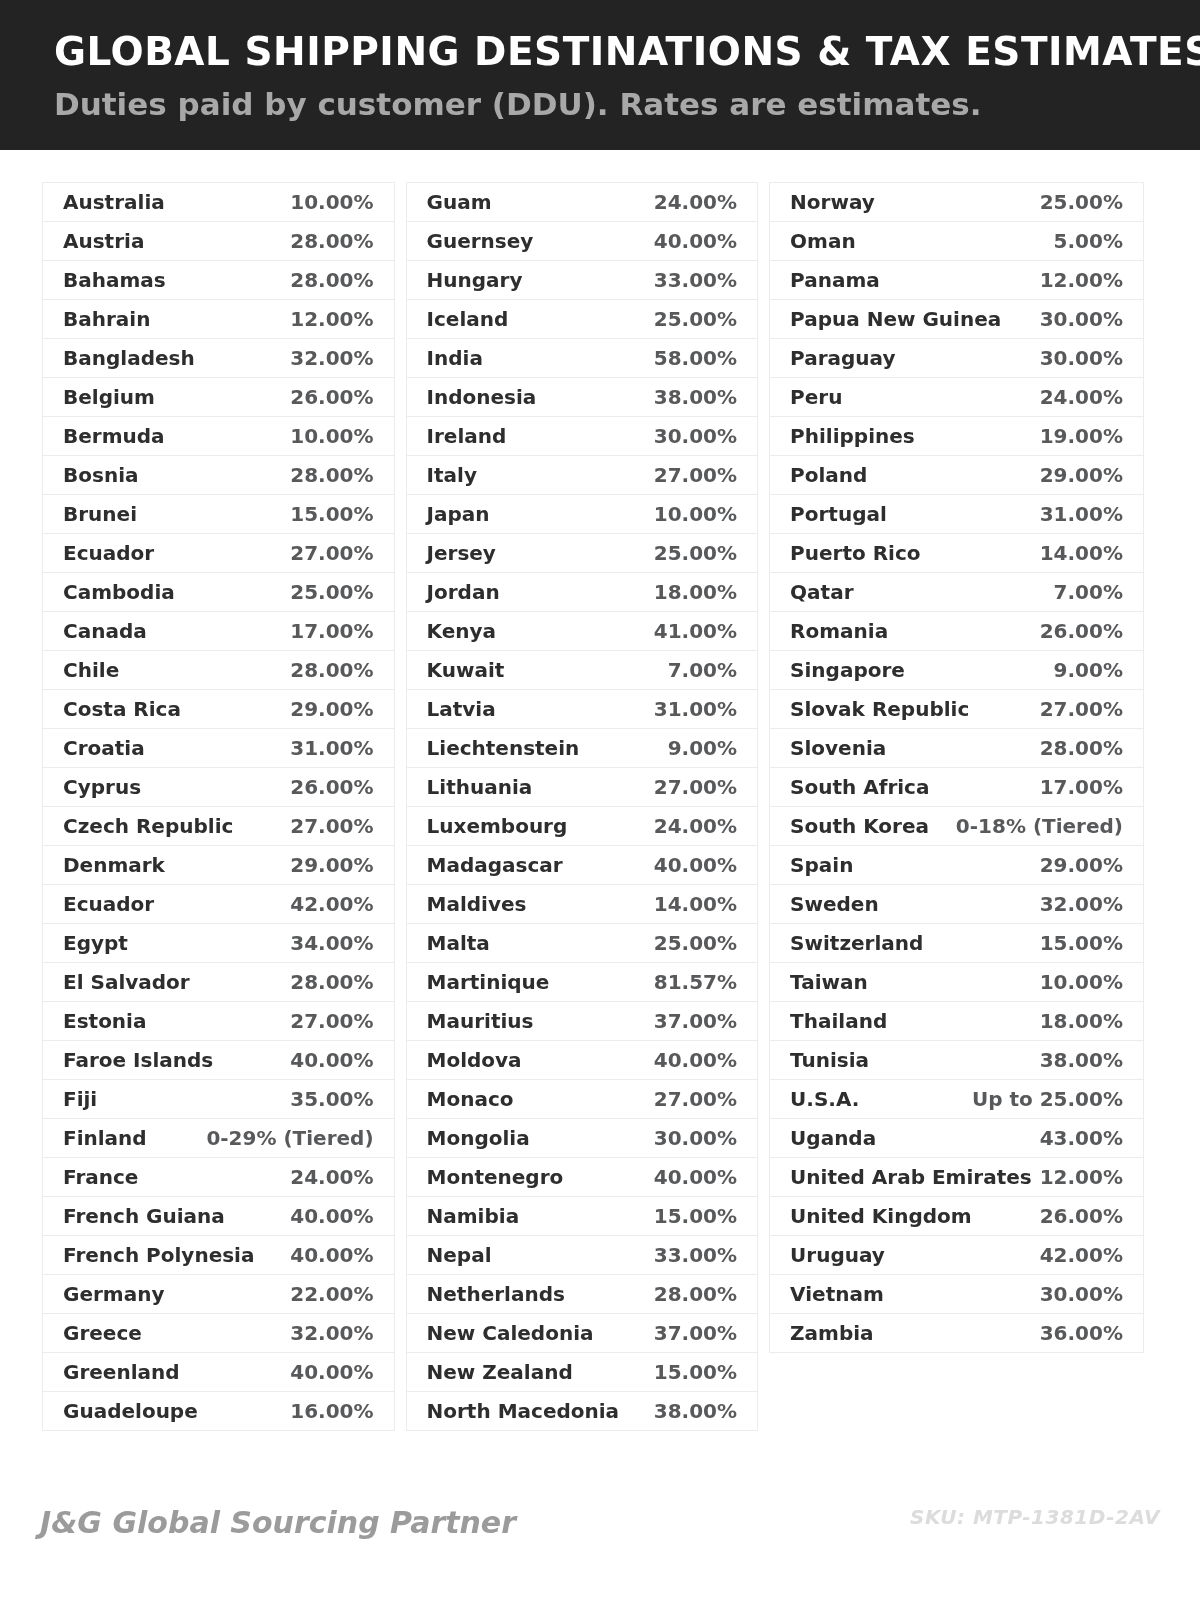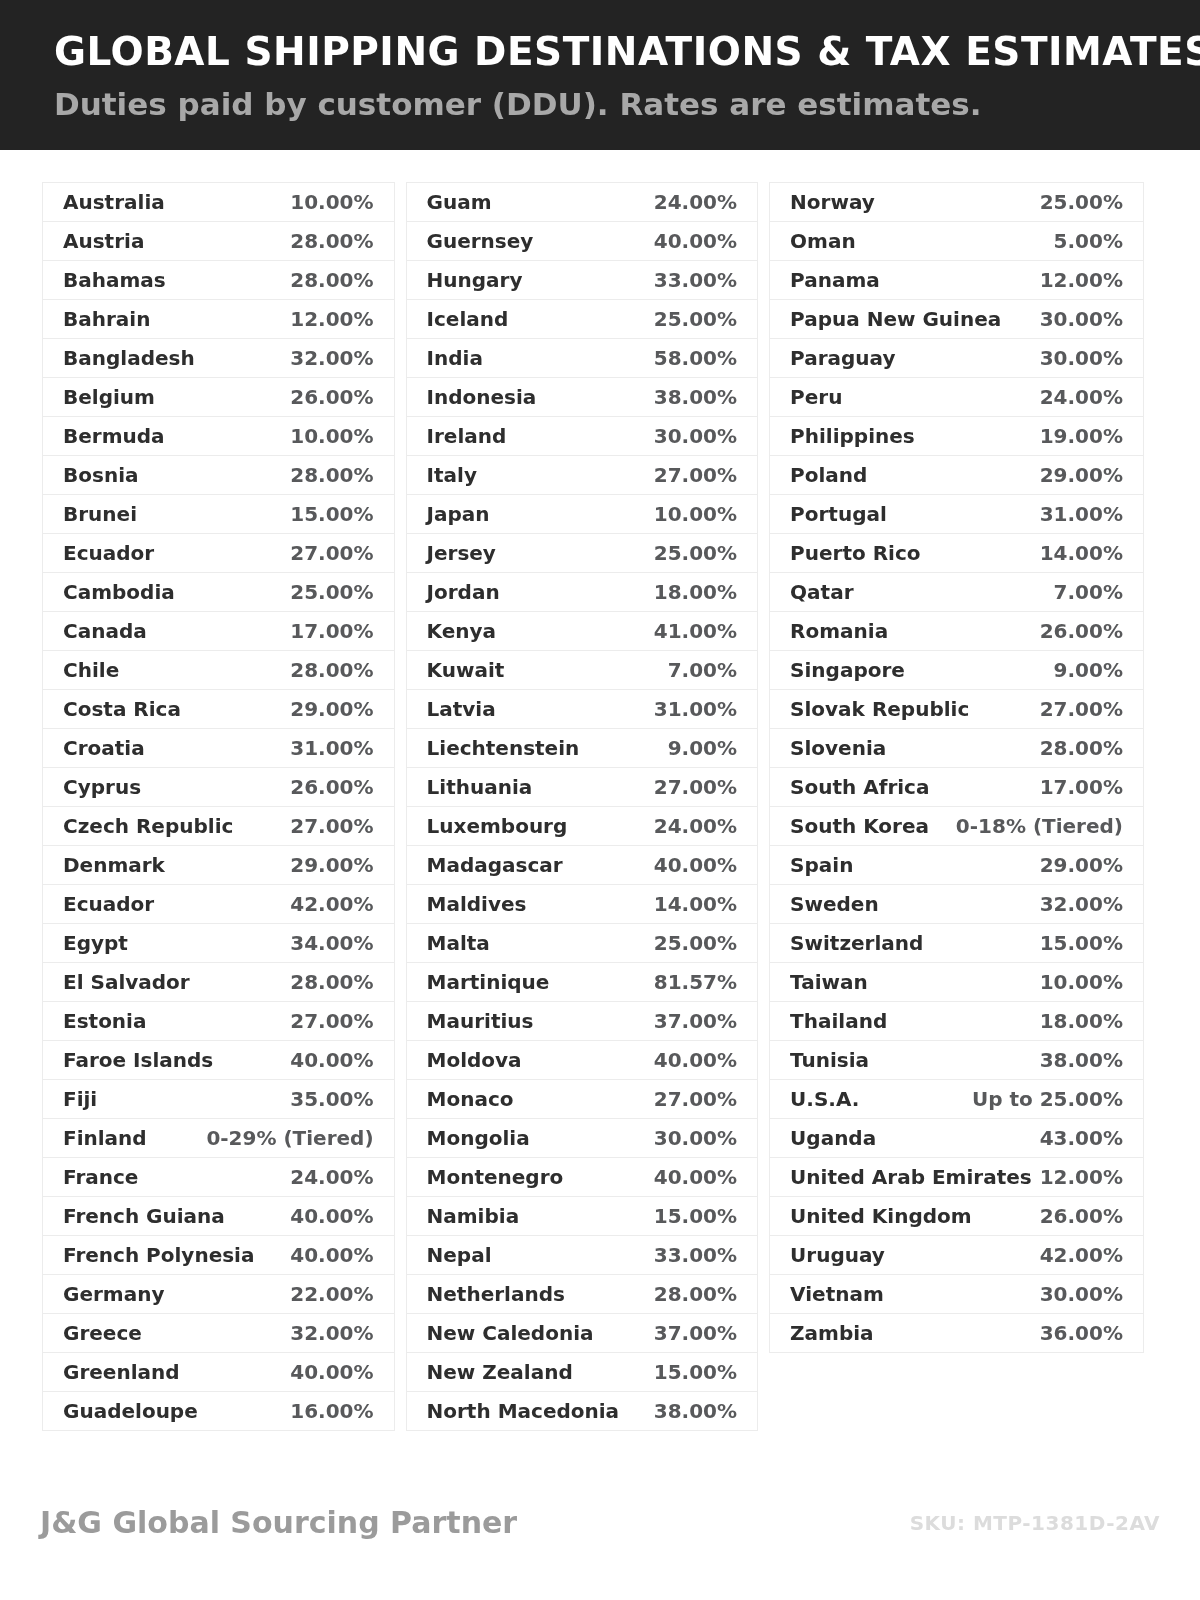--- a/index.html
+++ b/index.html
@@ -73,21 +73,22 @@
     white-space: nowrap;
     margin-left: 8px;
   }
   .footer {
     position: absolute;
     left: 40px;
     right: 40px;
     top: 1505px;
     display: flex;
     justify-content: space-between;
-    align-items: center;
+    align-items: flex-start;
+    font-style: italic;
   }
   .brand {
     font-size: 30px;
     font-weight: 700;
     color: #9b9b9b;
   }
   .sku {
     font-size: 20px;
     font-weight: 700;
     color: #dcdcdc;

